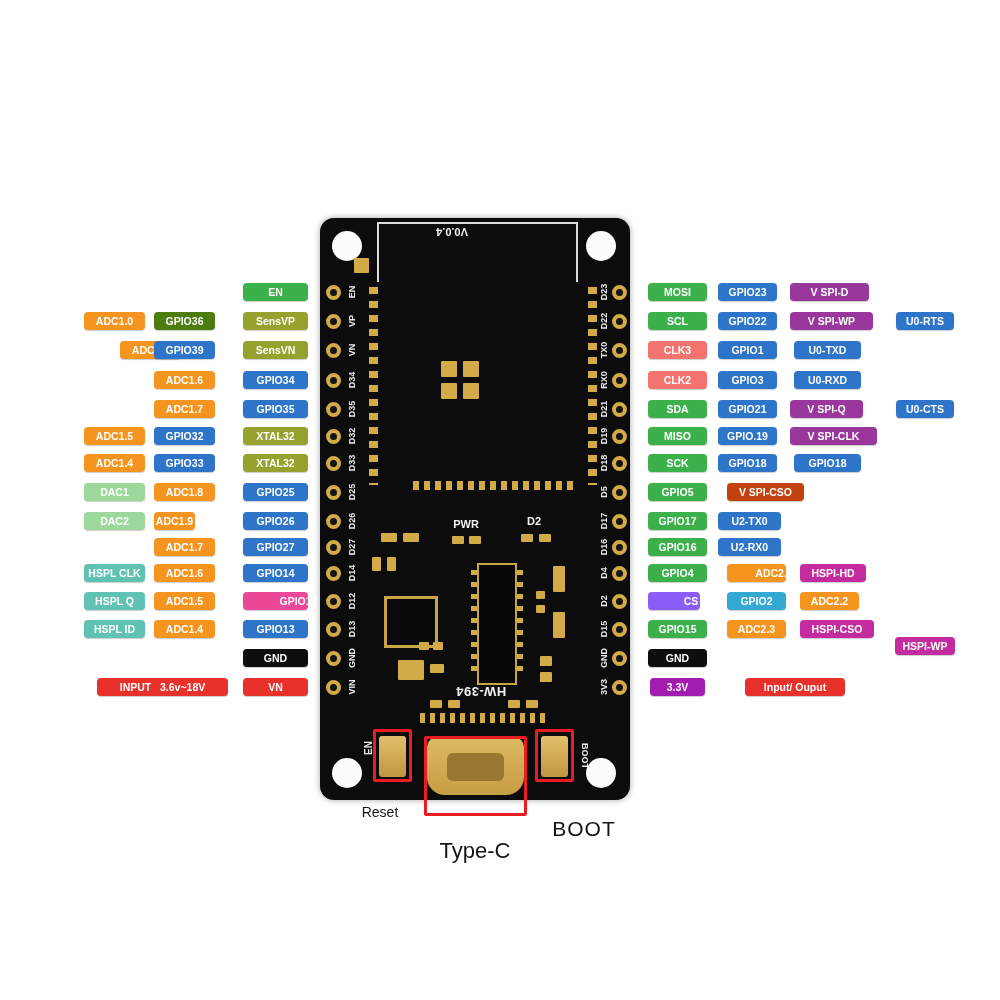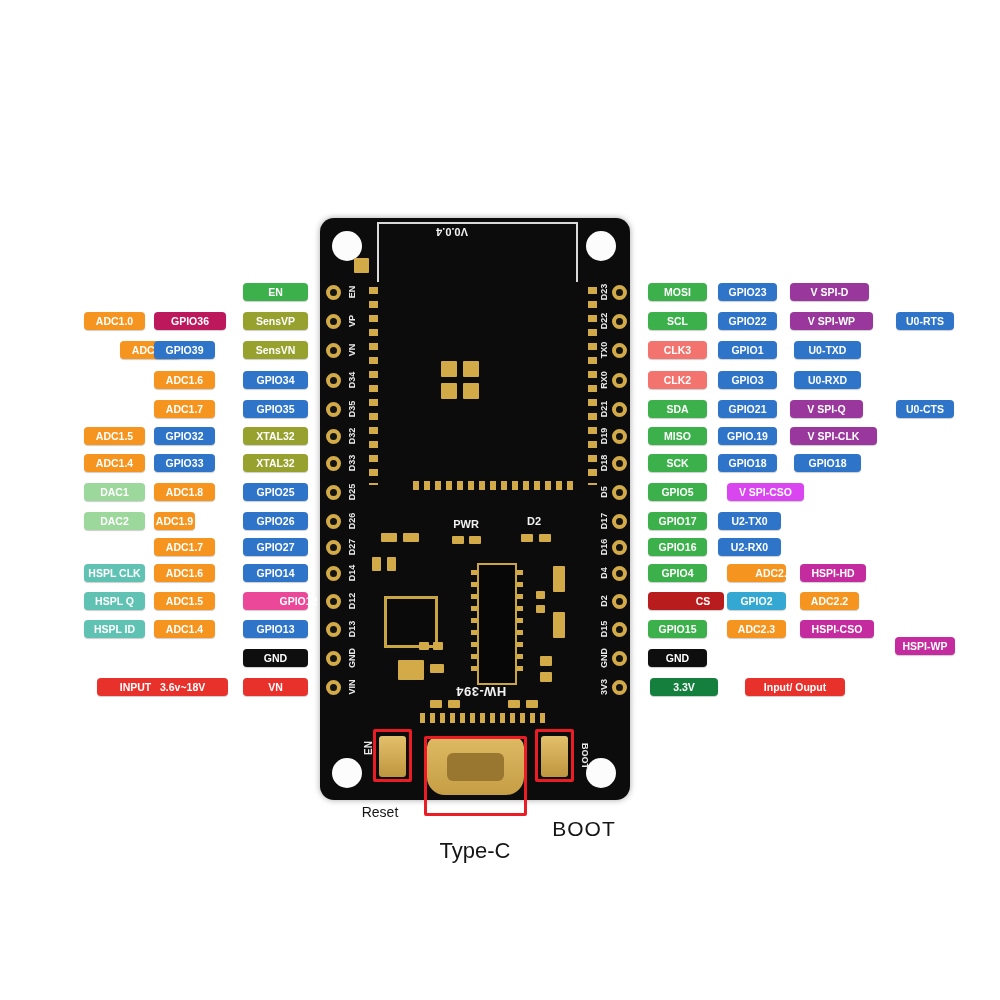--- a/index.html
+++ b/index.html
@@ -73,21 +73,21 @@
   <div class="redbox" style="left:373px;top:729px;width:39px;height:53px"></div>
   <div class="redbox" style="left:535px;top:729px;width:39px;height:53px"></div>
   <div class="redbox" style="left:424px;top:736px;width:103px;height:80px"></div>
 
   <div class="ann" style="left:380px;top:812px;font-size:14px">Reset</div>
   <div class="ann" style="left:584px;top:829px;font-size:21px;letter-spacing:1px">BOOT</div>
   <div class="ann" style="left:475px;top:851px;font-size:22px">Type-C</div>
 
 <div class="chip" style="left: 243px; top: 283px; width: 65px; background: rgb(60, 177, 75);">EN</div>
     <div class="chip" style="left: 84px; top: 312px; width: 61px; background: rgb(245, 148, 31);">ADC1.0</div>
-    <div class="chip" style="left: 154px; top: 312px; width: 72px; background: #be185d;">GPIO36</div>
+    <div class="chip" style="left: 154px; top: 312px; width: 61px; background: #4d7c0f;">GPIO36</div>
     <div class="chip" style="left: 243px; top: 312px; width: 65px; background: rgb(151, 161, 45);">SensVP</div>
     <div class="chip" style="left: 84px; top: 341px; width: 61px; background: rgb(245, 148, 31); margin-left: 36px;">ADC1.3</div>
     <div class="chip" style="left: 154px; top: 341px; width: 61px; background: rgb(46, 116, 200);">GPIO39</div>
     <div class="chip" style="left: 243px; top: 341px; width: 65px; background: rgb(151, 161, 45);">SensVN</div>
     <div class="chip" style="left: 154px; top: 371px; width: 61px; background: rgb(245, 148, 31);">ADC1.6</div>
     <div class="chip" style="left: 243px; top: 371px; width: 65px; background: rgb(46, 116, 200);">GPIO34</div>
     <div class="chip" style="left: 154px; top: 400px; width: 61px; background: rgb(245, 148, 31);">ADC1.7</div>
     <div class="chip" style="left: 243px; top: 400px; width: 65px; background: rgb(46, 116, 200);">GPIO35</div>
     <div class="chip" style="left: 84px; top: 427px; width: 61px; background: rgb(245, 148, 31);">ADC1.5</div>
     <div class="chip" style="left: 154px; top: 427px; width: 61px; background: rgb(46, 116, 200);">GPIO32</div>
@@ -132,37 +132,37 @@
     <div class="chip" style="left: 718px; top: 400px; width: 59px; background: rgb(46, 116, 200);">GPIO21</div>
     <div class="chip" style="left: 790px; top: 400px; width: 73px; background: rgb(153, 55, 157);">V SPI-Q</div>
     <div class="chip" style="left: 896px; top: 400px; width: 58px; background: rgb(46, 116, 200);">U0-CTS</div>
     <div class="chip" style="left: 648px; top: 427px; width: 59px; background: rgb(60, 177, 75);">MISO</div>
     <div class="chip" style="left: 718px; top: 427px; width: 59px; background: rgb(46, 116, 200);">GPIO.19</div>
     <div class="chip" style="left: 790px; top: 427px; width: 87px; background: rgb(153, 55, 157);">V SPI-CLK</div>
     <div class="chip" style="left: 648px; top: 454px; width: 59px; background: rgb(60, 177, 75);">SCK</div>
     <div class="chip" style="left: 718px; top: 454px; width: 59px; background: rgb(46, 116, 200);">GPIO18</div>
     <div class="chip" style="left: 794px; top: 454px; width: 67px; background: rgb(46, 116, 200);">GPIO18</div>
     <div class="chip" style="left: 648px; top: 483px; width: 59px; background: rgb(60, 177, 75);">GPIO5</div>
-    <div class="chip" style="left: 727px; top: 483px; width: 77px; background: #d946ef;">V SPI-CSO</div>
+    <div class="chip" style="left: 727px; top: 483px; width: 77px; background: #c2410c;">V SPI-CSO</div>
     <div class="chip" style="left: 648px; top: 512px; width: 59px; background: rgb(60, 177, 75);">GPIO17</div>
     <div class="chip" style="left: 718px; top: 512px; width: 63px; background: rgb(46, 116, 200);">U2-TX0</div>
     <div class="chip" style="left: 648px; top: 538px; width: 59px; background: rgb(60, 177, 75);">GPIO16</div>
     <div class="chip" style="left: 718px; top: 538px; width: 63px; background: rgb(46, 116, 200);">U2-RX0</div>
     <div class="chip" style="left: 648px; top: 564px; width: 59px; background: rgb(60, 177, 75);">GPIO4</div>
     <div class="chip" style="left: 727px; top: 564px; width: 59px; background: rgb(245, 148, 31); padding-left: 35px;">ADC2.0</div>
     <div class="chip" style="left: 800px; top: 564px; width: 66px; background: rgb(196, 43, 159);">HSPI-HD</div>
-    <div class="chip" style="left: 648px; top: 592px; width: 76px; background: #b91c1c; padding-left: 34px;">CS</div>
+    <div class="chip" style="left: 648px; top: 592px; width: 52px; background: #8b5cf6; padding-left: 34px;">CS</div>
     <div class="chip" style="left: 727px; top: 592px; width: 59px; background: rgb(51, 168, 211);">GPIO2</div>
     <div class="chip" style="left: 800px; top: 592px; width: 59px; background: rgb(245, 148, 31);">ADC2.2</div>
     <div class="chip" style="left: 895px; top: 592px; width: 60px; background: rgb(196, 43, 159); margin-top: 45px;">HSPI-WP</div>
     <div class="chip" style="left: 648px; top: 620px; width: 59px; background: rgb(60, 177, 75);">GPIO15</div>
     <div class="chip" style="left: 727px; top: 620px; width: 59px; background: rgb(245, 148, 31);">ADC2.3</div>
     <div class="chip" style="left: 800px; top: 620px; width: 74px; background: rgb(196, 43, 159);">HSPI-CSO</div>
     <div class="chip" style="left: 648px; top: 649px; width: 59px; background: rgb(14, 14, 14);">GND</div>
-    <div class="chip" style="left: 650px; top: 678px; width: 68px; background: #15803d;">3.3V</div>
+    <div class="chip" style="left: 650px; top: 678px; width: 55px; background: #a21caf;">3.3V</div>
     <div class="chip" style="left: 745px; top: 678px; width: 100px; background: rgb(232, 49, 43);">Input/ Ouput</div>
     <div class="th" style="left: 326px; top: 285px;"></div>
     <div class="vlabel rotccw" style="left: 352px; top: 292px;">EN</div>
     <div class="th" style="left: 326px; top: 314px;"></div>
     <div class="vlabel rotccw" style="left: 352px; top: 321px;">VP</div>
     <div class="th" style="left: 326px; top: 343px;"></div>
     <div class="vlabel rotccw" style="left: 352px; top: 350px;">VN</div>
     <div class="th" style="left: 326px; top: 373px;"></div>
     <div class="vlabel rotccw" style="left: 352px; top: 380px;">D34</div>
     <div class="th" style="left: 326px; top: 402px;"></div>

